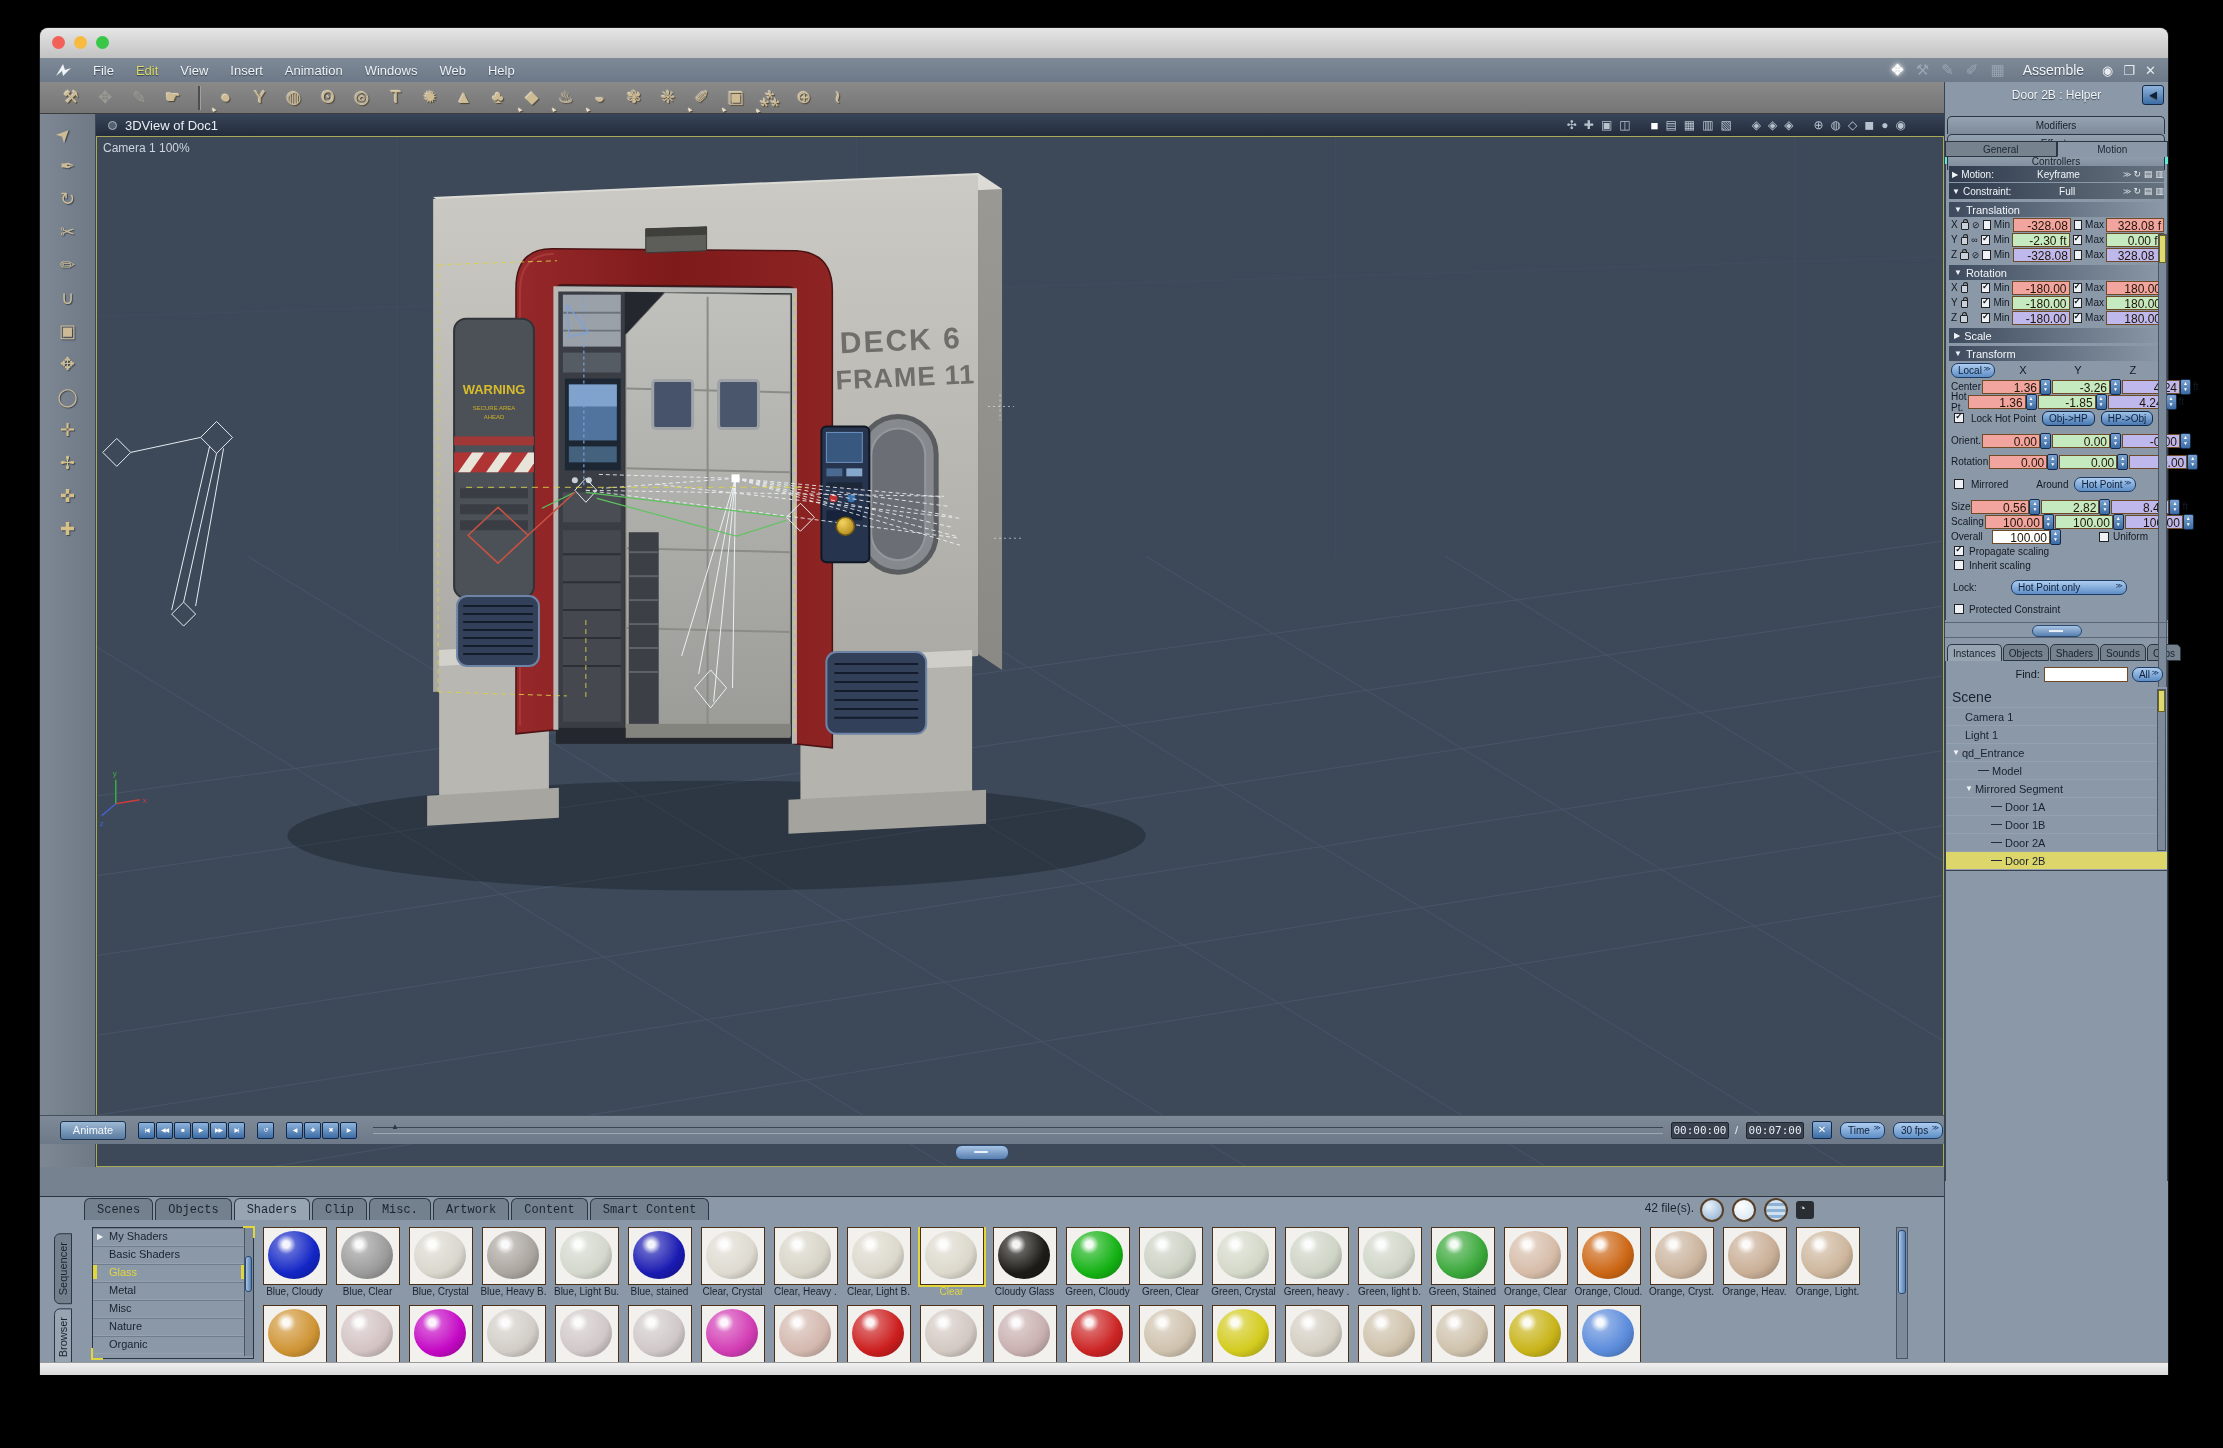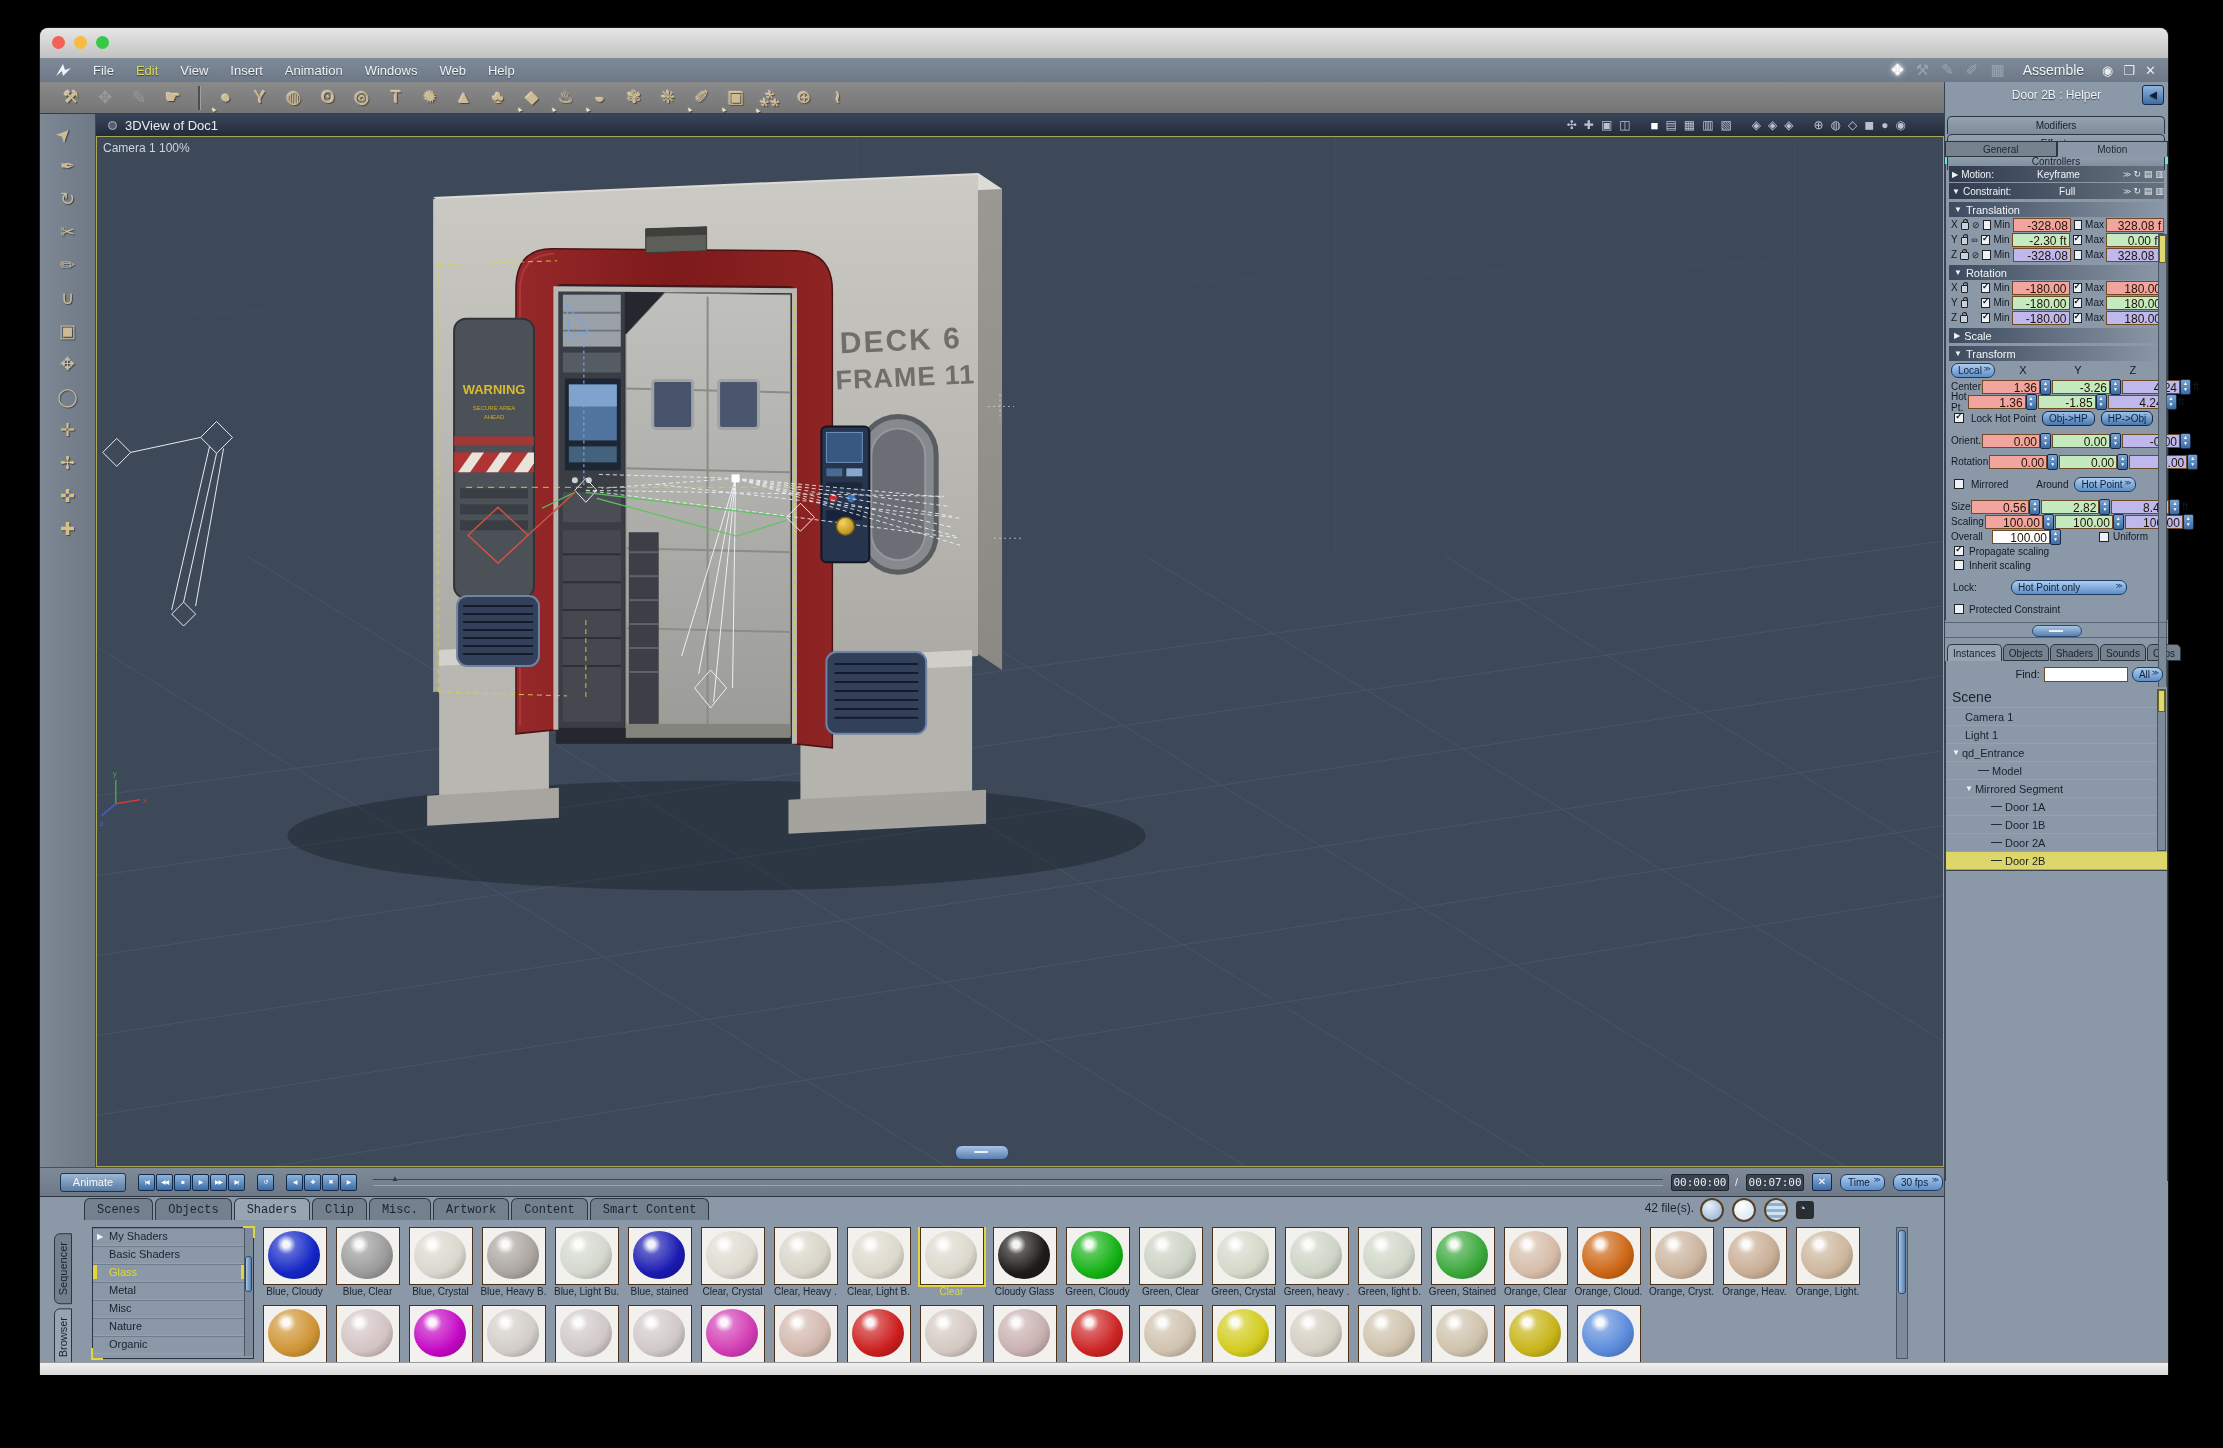--- a/index.html
+++ b/index.html
@@ -98,21 +98,21 @@
   .findinput{width:82px;height:13px;background:#fff;border:1px solid #6e4a26;}
   #tree{border:1px solid #39434f;border-top:none;}
   .trow{height:17px;display:flex;align-items:center;border-bottom:1px solid #95a1af;box-shadow:inset 0 1px 0 #79education0;font-size:11px;color:#18222e;background:#8b98a7;}
   .trow.hdr{font-size:14px;height:20px;}
   .trow.sel{background:#ddd66a;}
   .tdash{display:inline-block;width:11px;height:1px;background:#232d3a;margin:0 3px 0 0;}
   .texp{font-size:8px;color:#f2f5f8;margin-right:2px;}
   .rp-scroll{position:absolute;right:0px;top:2px;width:7px;height:520px;background:#7d8a99;border:1px solid #4a5564;}
   .rp-thumb{position:absolute;left:0;top:0;width:5px;height:26px;background:#e0d870;border:1px solid #6a6420;}
   
-  #timeline{position:absolute;left:0;top:1139px;width:1904px;height:29px;background:linear-gradient(#7e8a97,#6d7988);border-top:1px solid #46515e;display:flex;align-items:center;box-sizing:border-box;}
+  #timeline{position:absolute;left:0;top:1087px;width:1904px;height:29px;background:linear-gradient(#7e8a97,#6d7988);border-top:1px solid #46515e;display:flex;align-items:center;box-sizing:border-box;}
   .animbtn{margin-left:20px;width:64px;height:17px;background:linear-gradient(#9cb8d4,#5a7ca0);border:1px solid #1c3450;border-radius:3px;color:#f2f6fa;font-size:11px;text-align:center;line-height:17px;}
   .tbtn{width:15px;height:15px;background:linear-gradient(#8fb4dc,#3c6ca4);border:1px solid #13294a;border-radius:2px;color:#fff;font-size:6px;text-align:center;line-height:15px;letter-spacing:-1px;overflow:hidden;}
   .tgroup{display:flex;gap:1px;margin-left:12px;}
   .slider{position:relative;margin-left:16px;width:1290px;height:5px;border-top:1px solid #3c4755;border-bottom:1px solid #9aa6b2;}
   .sthumb{position:absolute;left:18px;top:-6px;color:#2c3744;font-size:8px;}
   .timefld{width:56px;height:15px;background:#39414e;border:1px solid #20262f;border-radius:2px;color:#e8eef4;font-family:"DejaVu Sans Mono",monospace;font-size:11px;text-align:center;line-height:15px;margin-left:8px;}
   .slash{color:#e8eef4;margin-left:6px;font-size:11px;}
   .xbtn{width:18px;height:16px;background:linear-gradient(#8fb4dc,#3c6ca4);border:1px solid #13294a;border-radius:2px;color:#fff;font-size:10px;text-align:center;line-height:16px;margin-left:8px;}
   #timeline .ddpill{margin-left:8px;font-size:10px;padding:2px 14px 2px 7px;}
   

